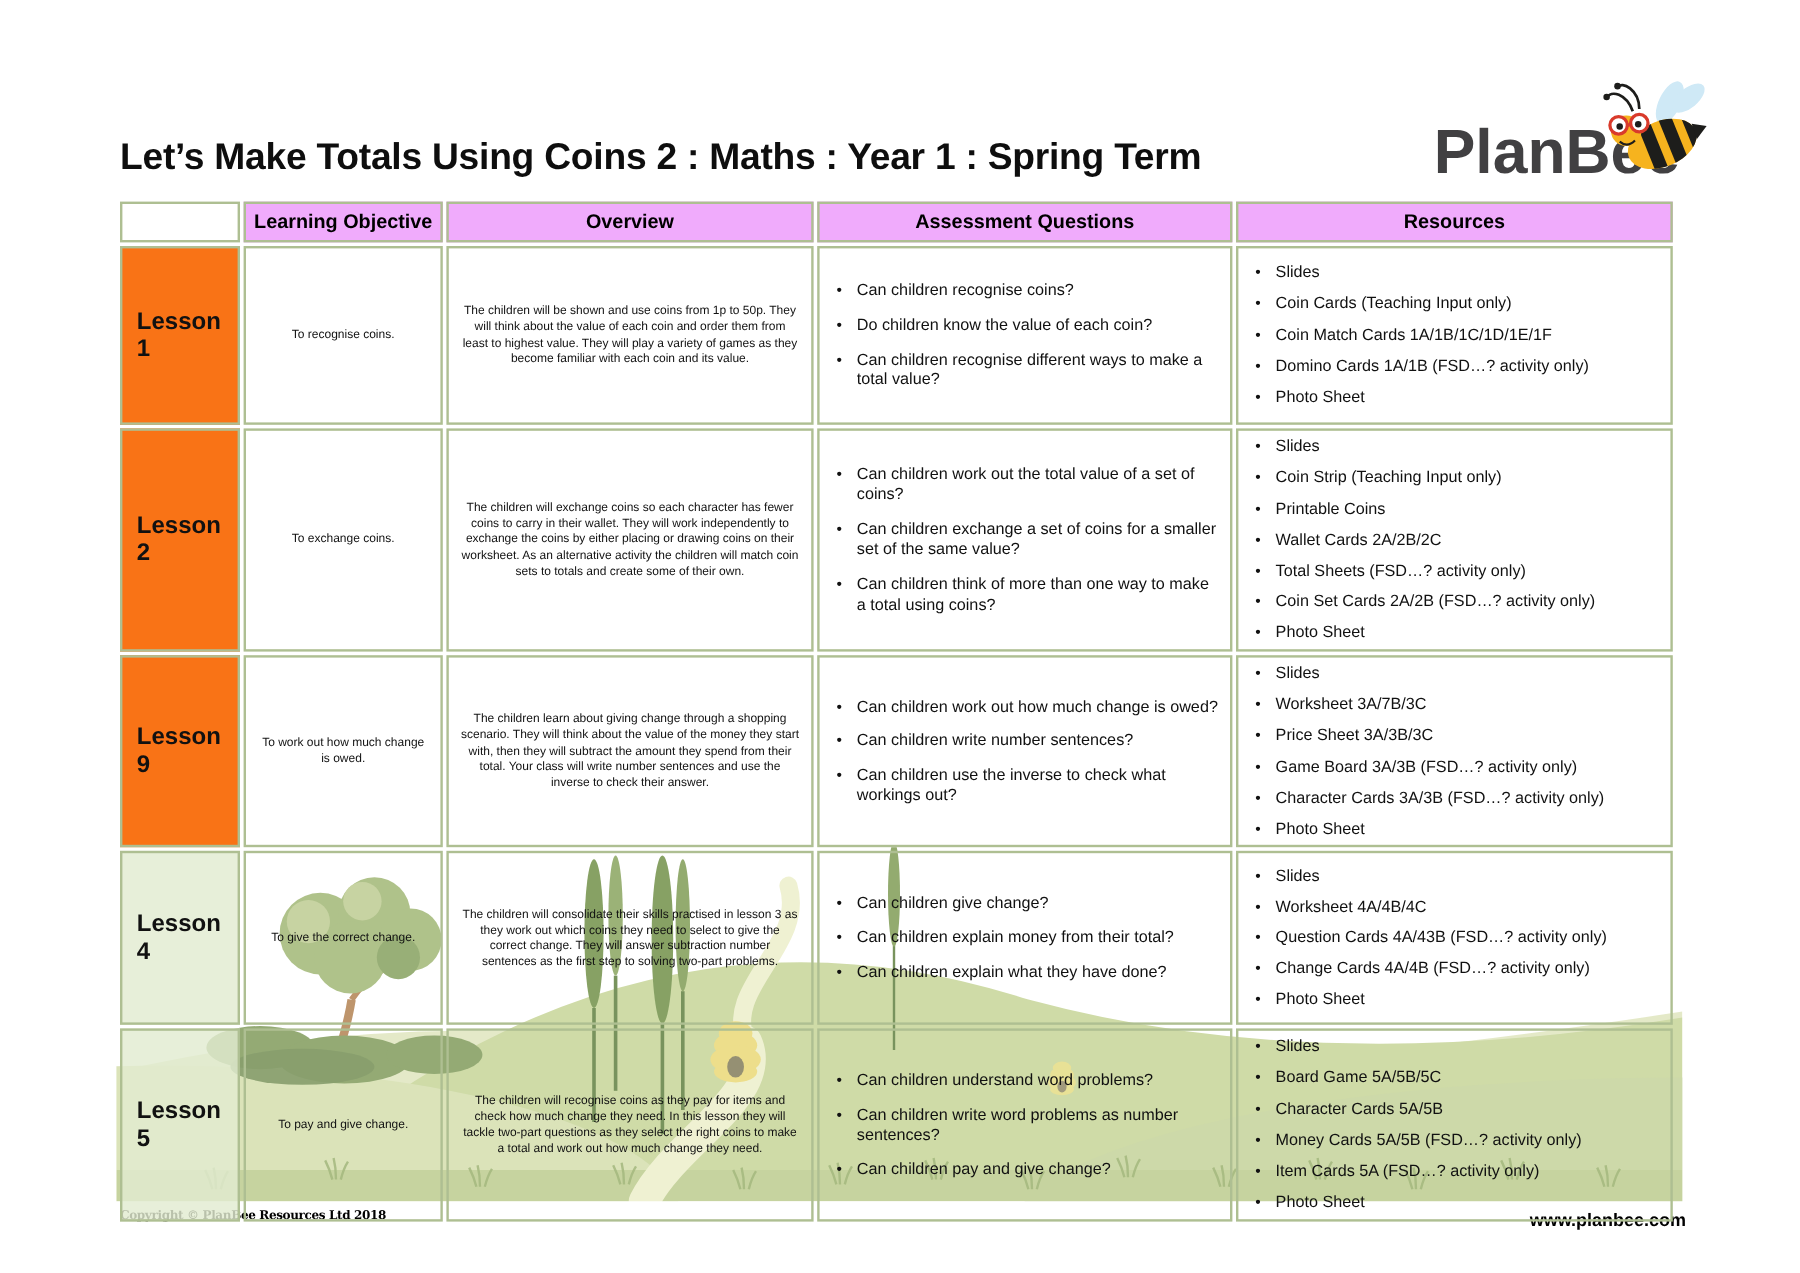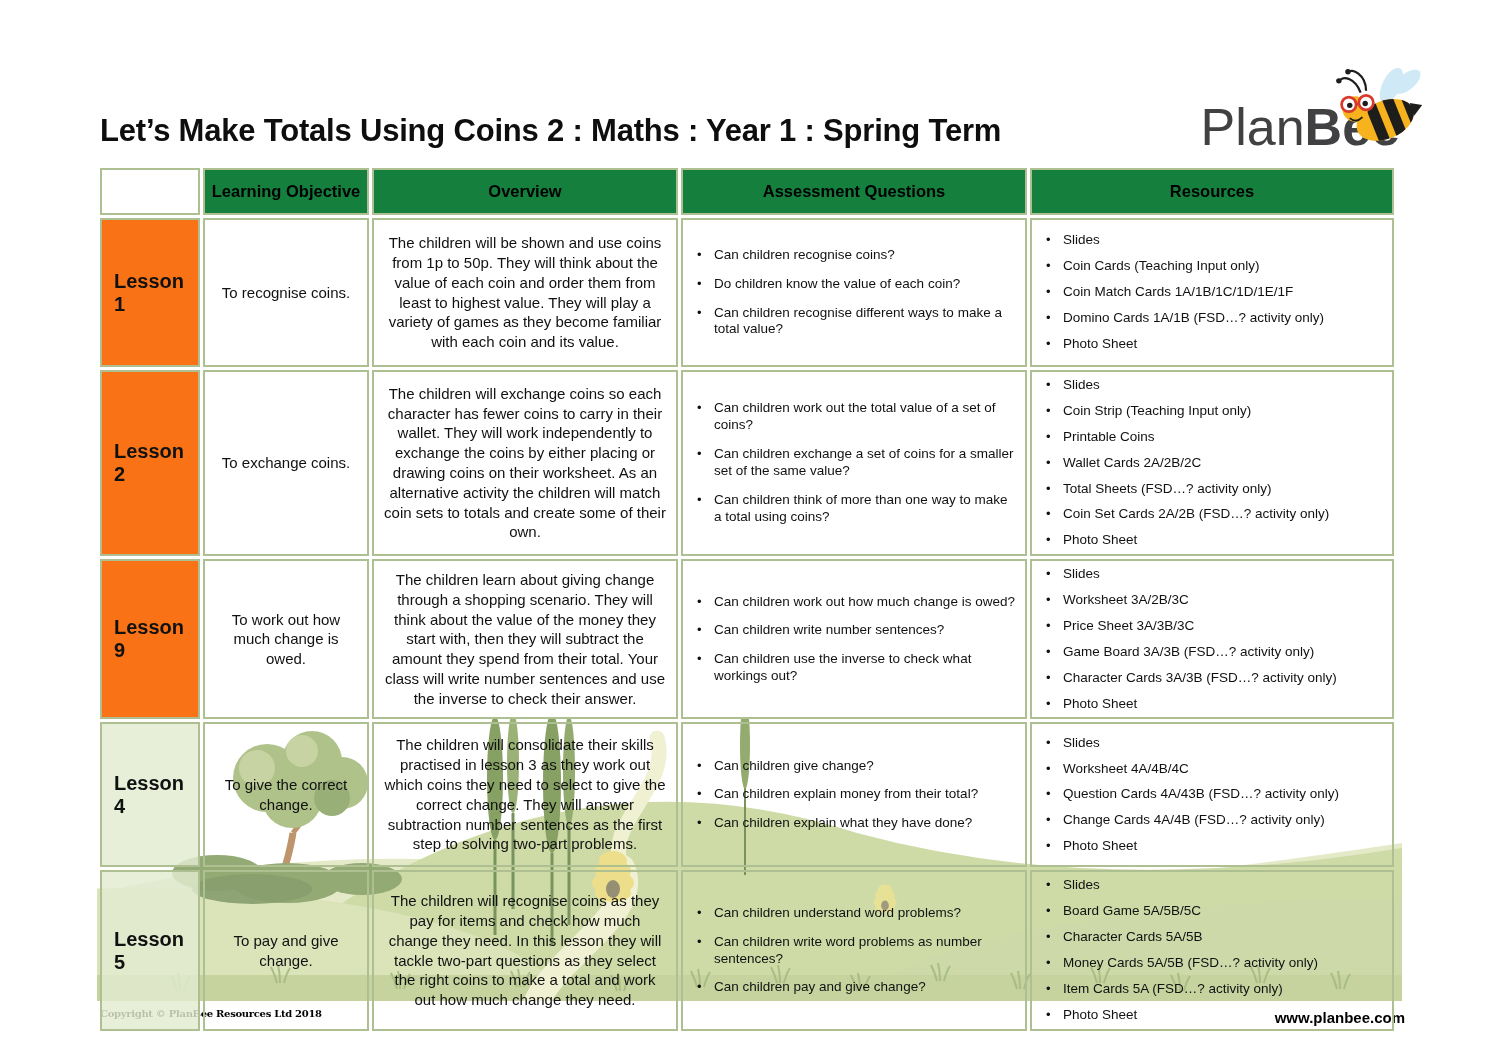--- a/index.html
+++ b/index.html
@@ -4,39 +4,39 @@
 <style>
   html,body{margin:0;padding:0;}
   body{width:1500px;height:1061px;background:#ffffff;font-family:"Liberation Sans",sans-serif;color:#111;}
   .page{position:relative;width:1500px;height:1061px;overflow:hidden;background:#fff;margin-top:45px;}
 
   
   .title{position:absolute;left:100px;top:68px;margin:0;font-size:31px;font-weight:700;color:#0e0e0e;letter-spacing:-0.2px;}
 
   
   .logo{position:absolute;top:56px;right:100px;font-size:52px;line-height:1;color:#414042;white-space:nowrap;}
-  .logo .plan{font-weight:400;}
+  .logo .plan{font-weight:700;}
   .logo .bee{font-weight:700;}
   .logo .bee-svg{position:absolute;top:-38px;right:-26px;}
 
   
   .landscape{position:absolute;left:97px;top:638px;width:1305px;height:318px;z-index:1;}
 
   
   table.plan{position:absolute;left:97px;top:120px;z-index:2;border-collapse:separate;border-spacing:3px;table-layout:fixed;}
   table.plan td,table.plan th{border:2px solid #aebf92;box-sizing:border-box;vertical-align:middle;}
-  th.colhead{background:#15803d;font-size:16.5px;font-weight:700;color:#000;height:47px;text-align:center;}
+  th.colhead{background:#f0abfc;font-size:16.5px;font-weight:700;color:#000;height:34px;text-align:center;}
   td.ghost{border:none;background:transparent;}
   td.lesson{background:#f97316;font-size:20px;font-weight:700;padding-left:12px;text-align:left;}
   tr.r4 td.lesson,tr.r5 td.lesson{background:rgba(226,236,209,0.82);}
   td.cell{background:#ffffff;}
   tr.r4 td.cell,tr.r5 td.cell{background:transparent;}
   tr.r1 td{height:149px;} tr.r2 td{height:166px;} tr.r3 td{height:148px;}
   tr.r4 td{height:145px;} tr.r5 td{height:145px;}
-  .obj,.ovw{text-align:center;font-size:15px;line-height:1.32;padding:4px 10px;}
+  .obj,.ovw{text-align:center;font-size:10px;line-height:1.32;padding:4px 10px;}
   ul.blist{list-style:none;margin:0;padding:4px 6px 4px 0;display:flex;flex-direction:column;justify-content:center;gap:12px;height:100%;box-sizing:border-box;}
   ul.blist.tight{gap:9px;}
   ul.blist li{display:flex;align-items:flex-start;font-size:13.5px;line-height:1.25;}
   ul.blist .dot{flex:0 0 30px;padding-left:13px;box-sizing:border-box;font-size:13px;}
 
   
   .foot-copy{position:absolute;left:100px;top:963px;font-family:"DejaVu Serif",serif;font-weight:700;font-size:10px;color:#000;letter-spacing:-0.3px;}
   .foot-note{position:absolute;left:350px;top:964px;width:920px;text-align:center;font-size:15.5px;font-weight:700;font-style:italic;color:#a2b077;}
   .foot-site{position:absolute;right:95px;top:964px;font-size:15px;font-weight:700;color:#000;text-align:center;}
 </style>
@@ -322,21 +322,21 @@
       </td>
       <td class="cell">
         <ul class="blist tight">
 
         <li>
                 <span class="dot">•</span>
                 <span>Slides</span>
               </li>
               <li>
                 <span class="dot">•</span>
-                <span>Worksheet 3A/2B/3C</span>
+                <span>Worksheet 3A/7B/3C</span>
               </li>
               <li>
                 <span class="dot">•</span>
                 <span>Price Sheet 3A/3B/3C</span>
               </li>
               <li>
                 <span class="dot">•</span>
                 <span>Game Board 3A/3B (FSD…? activity only)</span>
               </li>
               <li>

